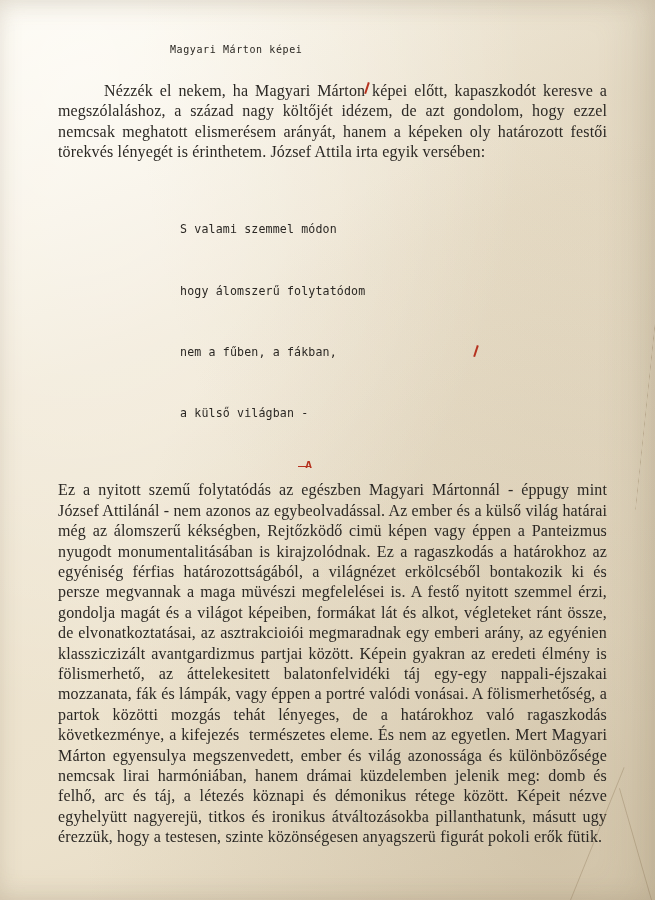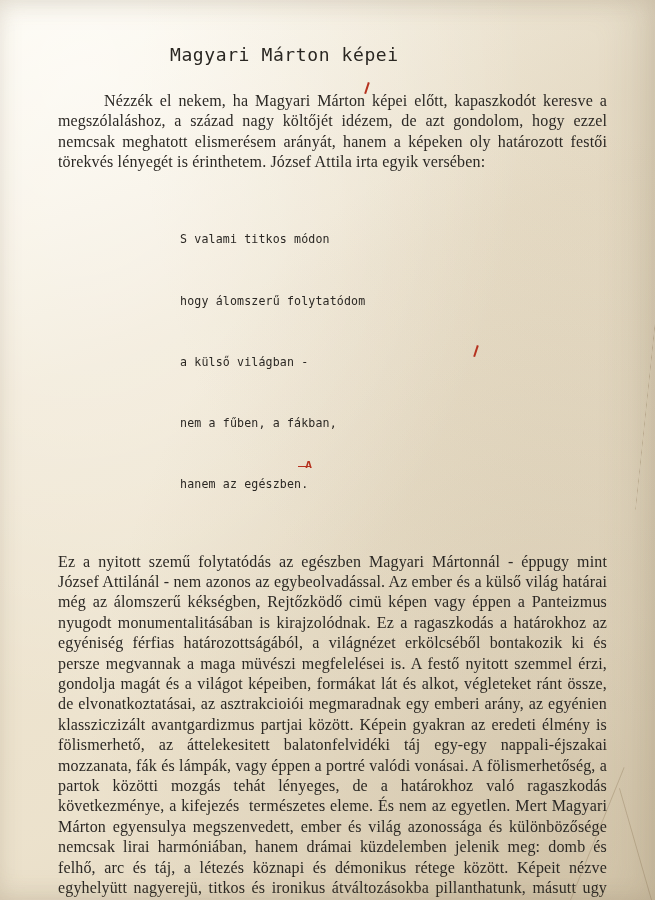--- a/index.html
+++ b/index.html
@@ -62,21 +62,21 @@
       inset -26px 0 34px rgba(125,105,72,0.12);
   }
   .content {
     position: absolute;
     left: 0; right: 0;
     top: 0;
     padding: 44px 48px 0 58px;
   }
   .title {
     margin: 0 0 26px 112px;
-    font-size: 18px;
+    font-size: 10px;
     letter-spacing: 0.6px;
     color: #2a2722;
     font-family: "DejaVu Sans Mono", monospace;
   }
   .para {
     margin: 0;
     font-size: 16px;
     line-height: 20.4px;
     letter-spacing: 0.15px;
     color: #2b2824;
@@ -125,25 +125,24 @@
 <div class="page">
   <div class="paper-grain"></div>
 
   <div class="content">
 
     <div class="title">Magyari Márton képei</div>
 
     <p class="para indent">Nézzék el nekem, ha Magyari Márton képei előtt, kapaszkodót keresve a megszólaláshoz, a század nagy költőjét idézem, de azt gondolom, hogy ezzel nemcsak meghatott elismerésem arányát, hanem a képeken oly határozott festői törekvés lényegét is érinthetem. József Attila irta egyik versében:</p>
 
     <div class="quote">
-      <div>S valami titkos módon</div>
+      <div>S valami szemmel módon</div>
       <div>hogy álomszerű folytatódom</div>
+      <div>nem a fűben, a fákban,</div>
       <div>a külső világban -</div>
-      <div>nem a fűben, a fákban,</div>
-      <div>hanem az egészben.</div>
     </div>
 
     <p class="para">Ez a nyitott szemű folytatódás az egészben Magyari Mártonnál - éppugy mint József Attilánál - nem azonos az egybeolvadással. Az ember és a külső világ határai még az álomszerű kékségben, Rejtőzködő cimü képen vagy éppen a Panteizmus nyugodt monumentalitásában is kirajzolódnak. Ez a ragaszkodás a határokhoz az egyéniség férfias határozottságából, a világnézet erkölcséből bontakozik ki és persze megvannak a maga müvészi megfelelései is. A festő nyitott szemmel érzi, gondolja magát és a világot képeiben, formákat lát és alkot, végleteket ránt össze, de elvonatkoztatásai, az asztrakcioiói megmaradnak egy emberi arány, az egyénien klassziczizált avantgardizmus partjai között. Képein gyakran az eredeti élmény is fölismerhető, az áttelekesitett balatonfelvidéki táj egy-egy nappali-éjszakai mozzanata, fák és lámpák, vagy éppen a portré valódi vonásai. A fölismerhetőség, a partok közötti mozgás tehát lényeges, de a határokhoz való ragaszkodás következménye, a kifejezés  természetes eleme. És nem az egyetlen. Mert Magyari Márton egyensulya megszenvedett, ember és világ azonossága és különbözősége nemcsak lirai harmóniában, hanem drámai küzdelemben jelenik meg: domb és felhő, arc és táj, a létezés köznapi és démonikus rétege között. Képeit nézve egyhelyütt nagyerejü, titkos és ironikus átváltozásokba pillanthatunk, másutt ugy érezzük, hogy a testesen, szinte közönségesen anyagszerü figurát pokoli erők fütik.</p>
 
   </div>
 
   <span class="pen-slash" style="left:366px; top:82px;"></span>
   <span class="pen-slash" style="left:475px; top:345px;"></span>
   <span class="pen-mark" style="left:305px; top:457px;">ʌ</span>
   <span class="strike" style="left:298px; top:466px; width:12px;"></span>

